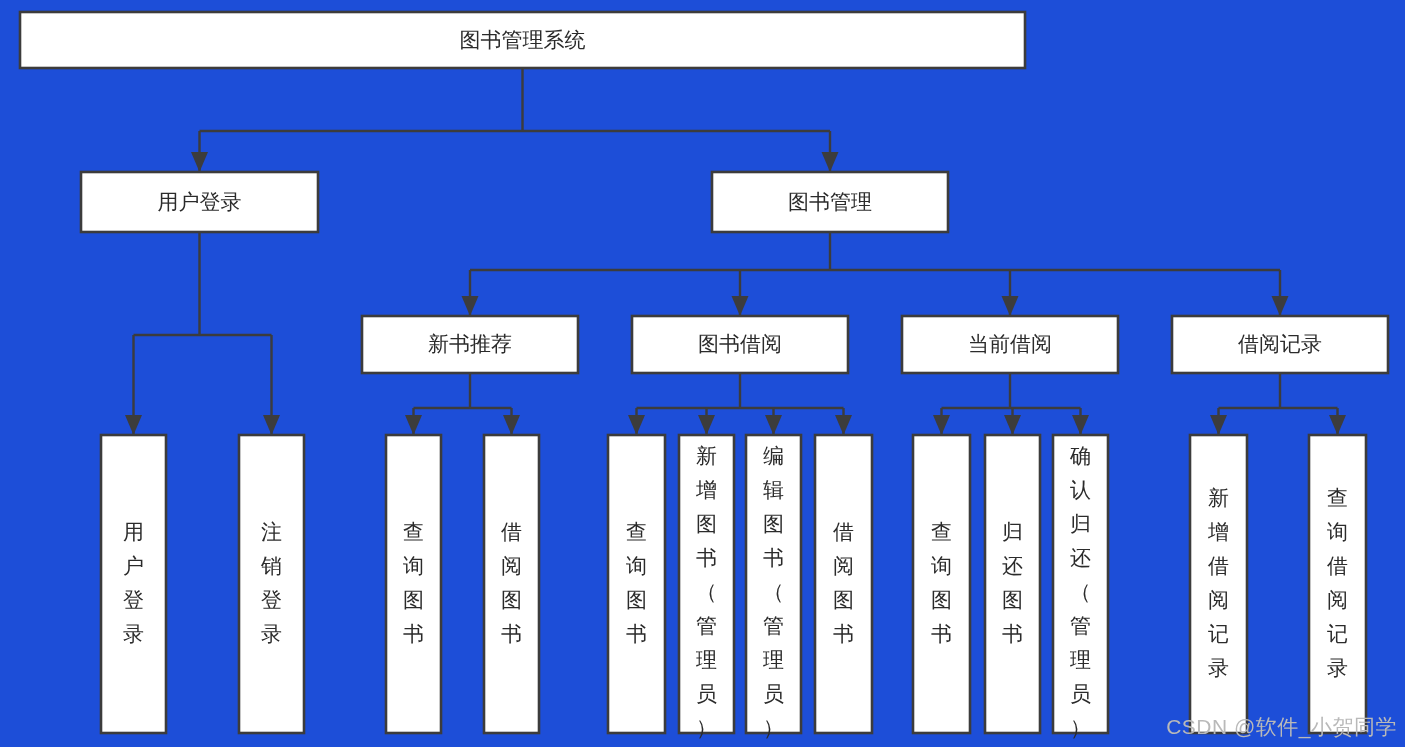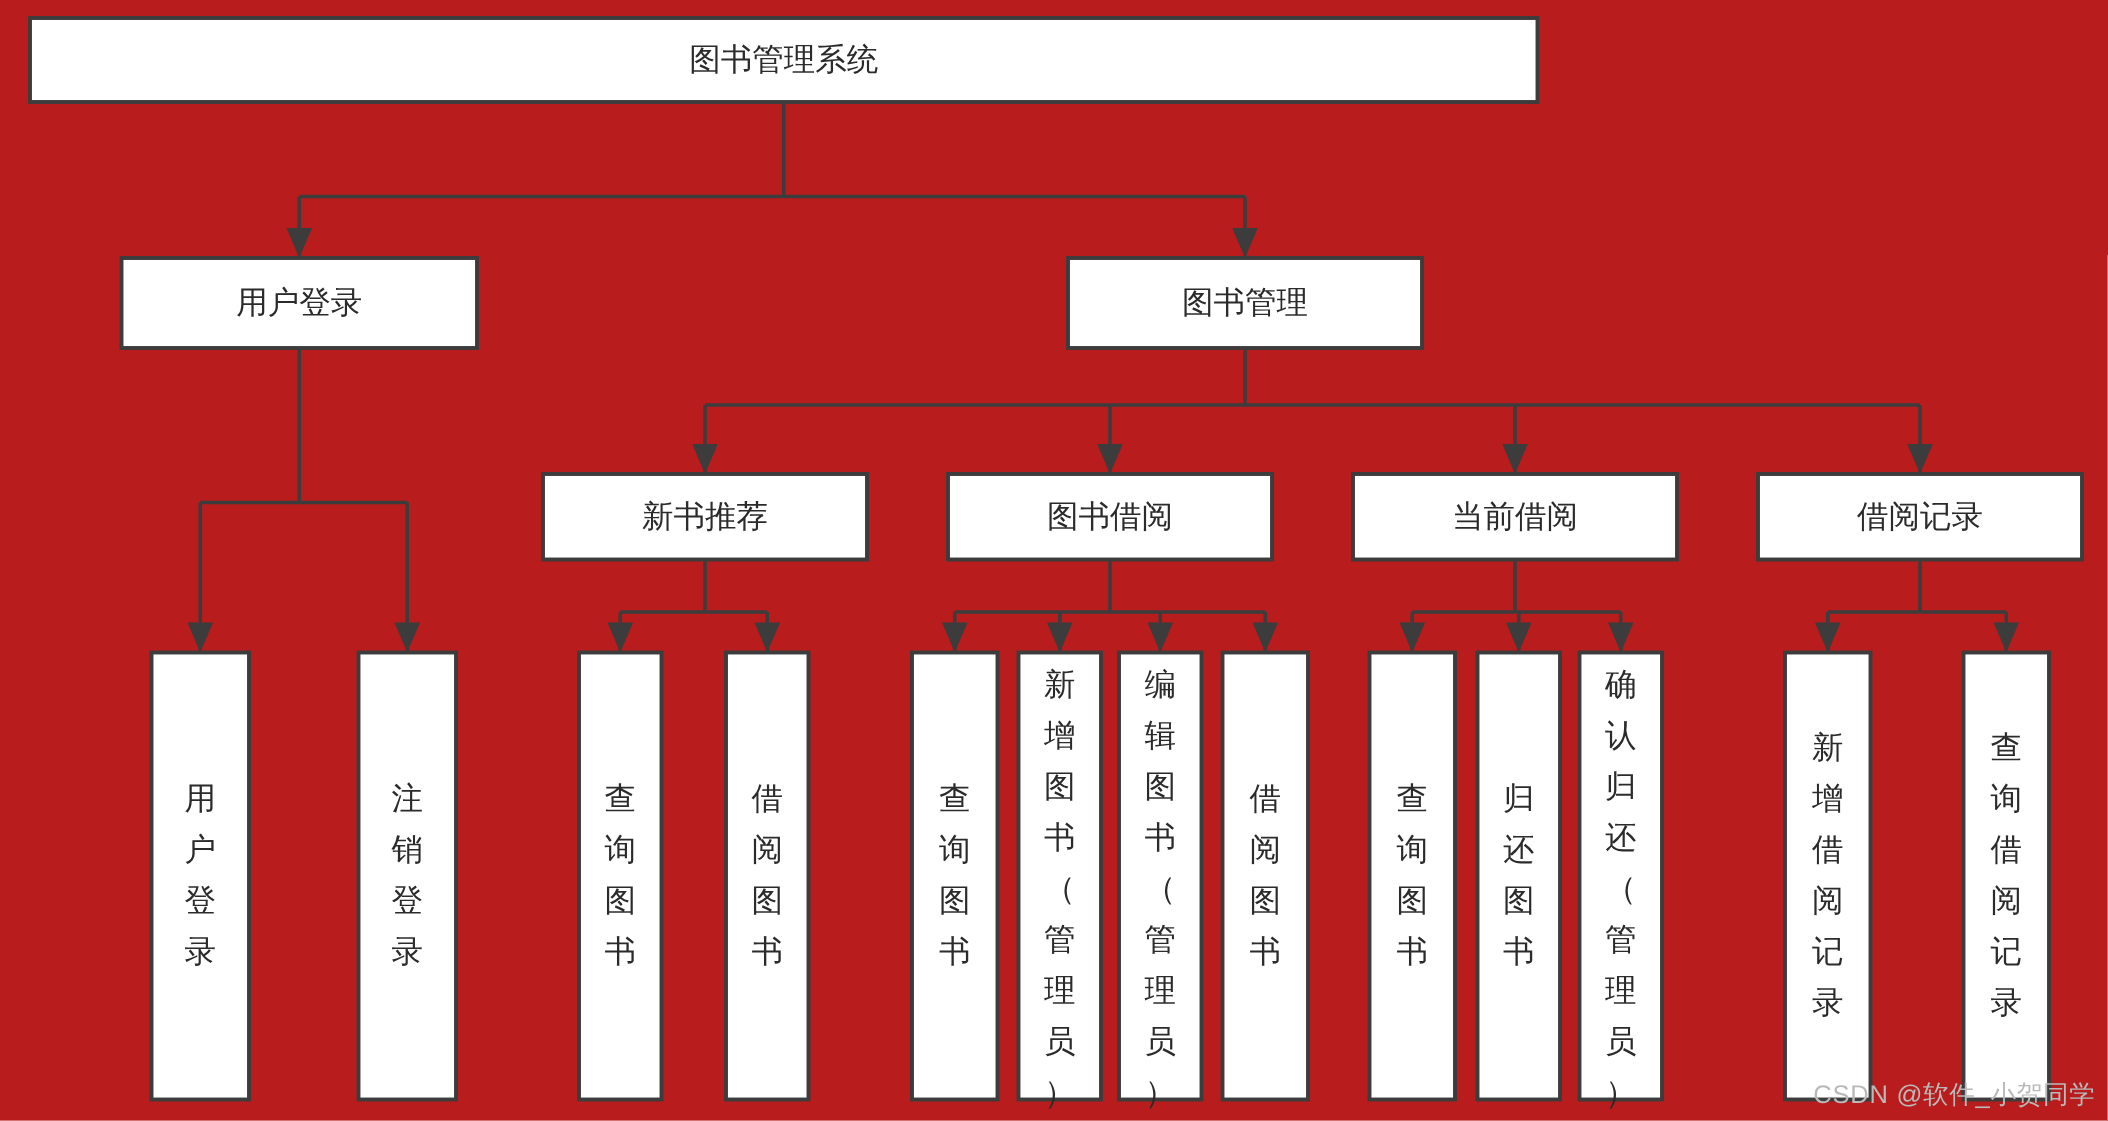--- a/index.html
+++ b/index.html
@@ -12,21 +12,21 @@
     width: 1405px;
     height: 747px;
     font-family: "Liberation Sans", "DejaVu Sans", sans-serif;
     overflow: hidden;
     position: relative;
   }
   #diagram-root {
     position: relative;
     width: 1405px;
     height: 747px;
-    background: #b91c1c;
+    background: #1d4ed8;
   }
   svg.diagram-canvas {
     position: absolute;
     left: 0;
     top: 0;
     width: 1405px;
     height: 747px;
     display: block;
   }
   .node-box {
@@ -58,21 +58,21 @@
     fill: #2b2b2b;
     text-anchor: middle;
     dominant-baseline: middle;
     white-space: pre;
   }
   .watermark-text {
     position: absolute;
     right: 8px;
     bottom: 6px;
     font-family: "Liberation Sans", "DejaVu Sans", sans-serif;
-    font-size: 17px;
+    font-size: 21px;
     color: #b9b9b9;
     letter-spacing: 0.5px;
     user-select: none;
     pointer-events: none;
     white-space: nowrap;
   }
 </style>
 </head>
 <body>
 

